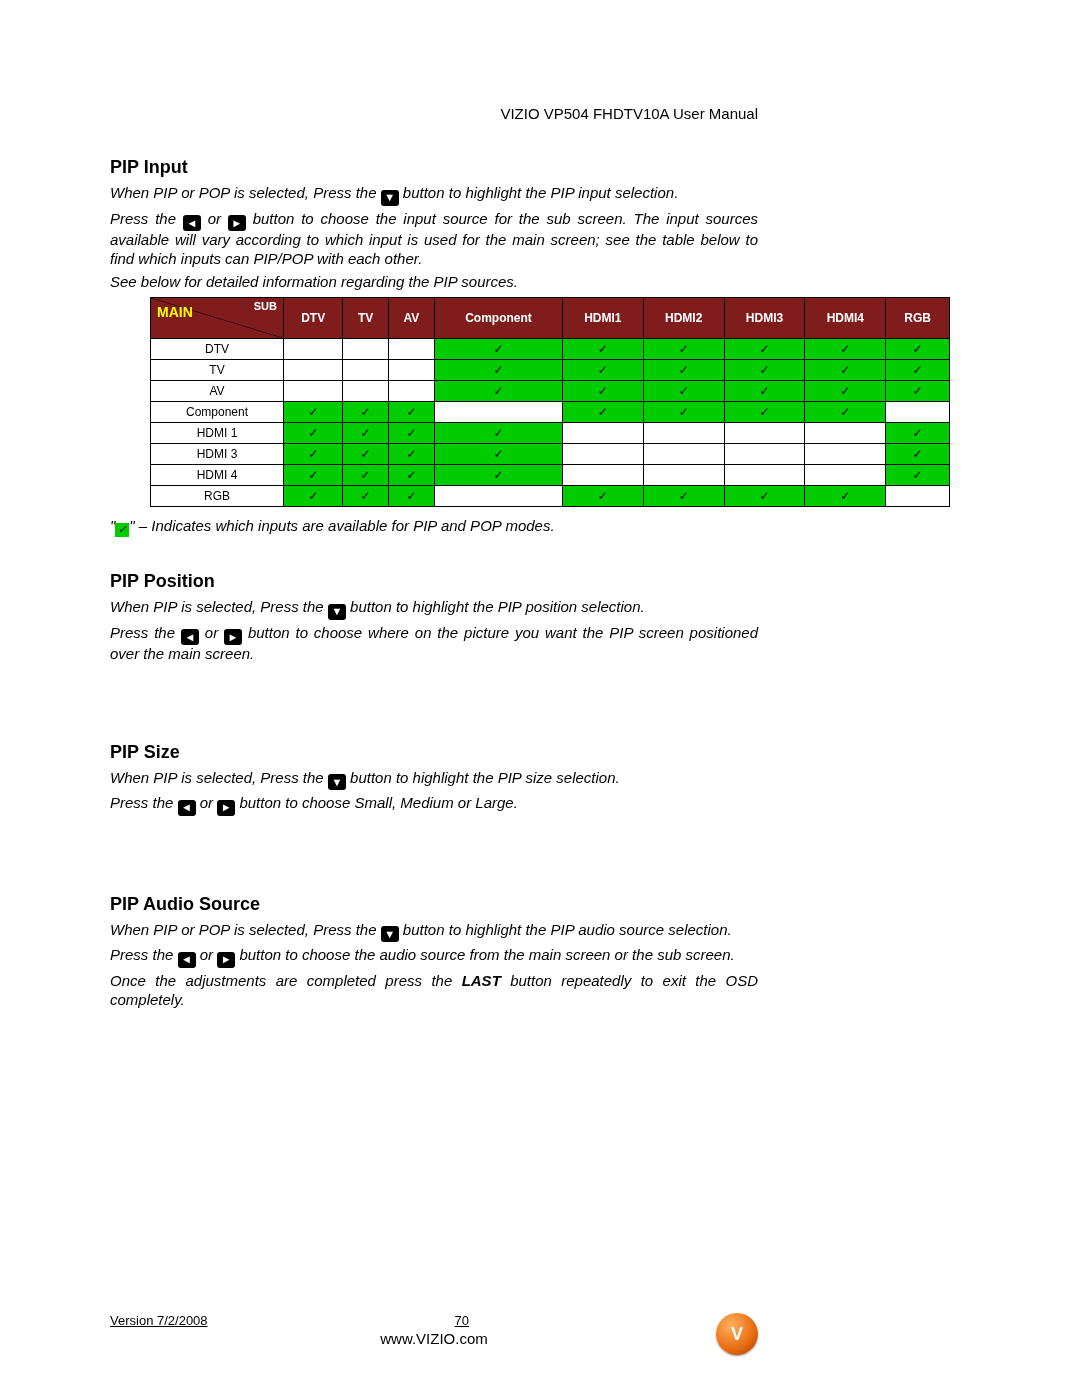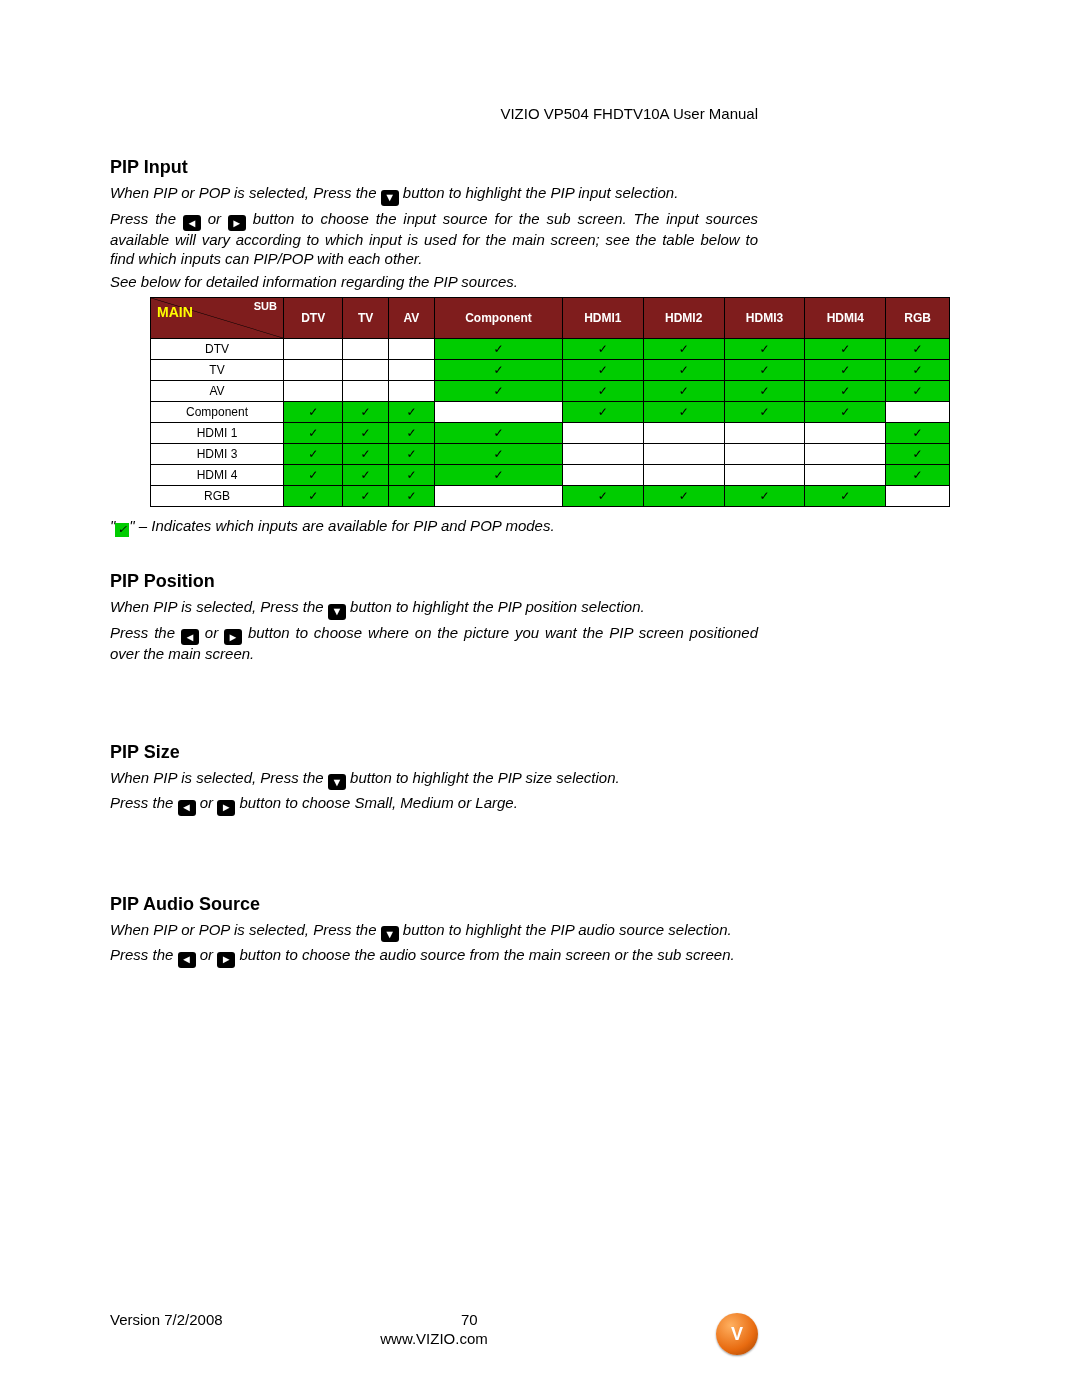--- a/index.html
+++ b/index.html
@@ -96,21 +96,21 @@
     font-size: 11px;
     vertical-align: -2px;
   }
   .gap { height: 40px; }
   .footer {
     position: absolute;
     left: 110px;
     right: 110px;
     bottom: 50px;
   }
-  .footer .row1 { display: flex; justify-content: space-between; font-size: 15px; }
+  .footer .row1 { display: flex; justify-content: space-between; font-size: 13px; text-decoration: underline; }
   .footer .row2 { text-align: center; font-weight: normal; font-size: 15px; margin-top: 2px; }
   .logo {
     position: absolute;
     right: 0;
     bottom: -8px;
     width: 42px;
     height: 42px;
     border-radius: 50%;
     background: radial-gradient(circle at 35% 30%, #ffb060, #e86b10 60%, #9a3e00);
     display: flex;
@@ -307,20 +307,23 @@
     <span class="icon-box">▼</span>
     <span> button to highlight the PIP audio source selection.</span>
   </p>
   <p>
     <span>Press the </span>
     <span class="icon-box">◄</span>
     <span> or </span>
     <span class="icon-box">►</span>
     <span> button to choose the audio source from the main screen or the sub screen.</span>
   </p>
+  <p>
+    <span>Once the adjustments are completed press the </span><b>LAST</b><span> button repeatedly to exit the OSD completely.</span>
+  </p>
 
   <div class="footer">
     <div class="row1">
       <span>Version 7/2/2008</span>
       <span>70</span>
       <span style="width:42px"></span>
     </div>
     <div class="row2">www.VIZIO.com</div>
     <div class="logo">V</div>
   </div>

